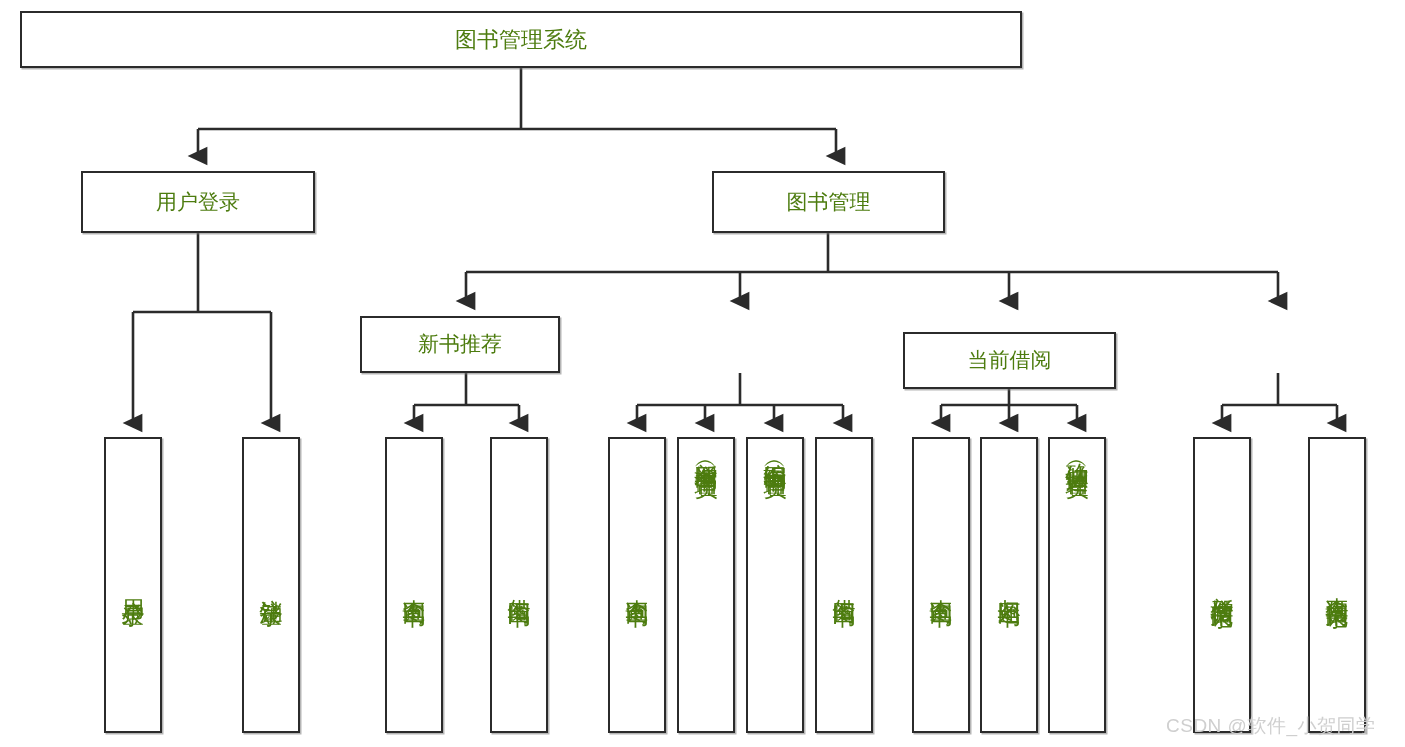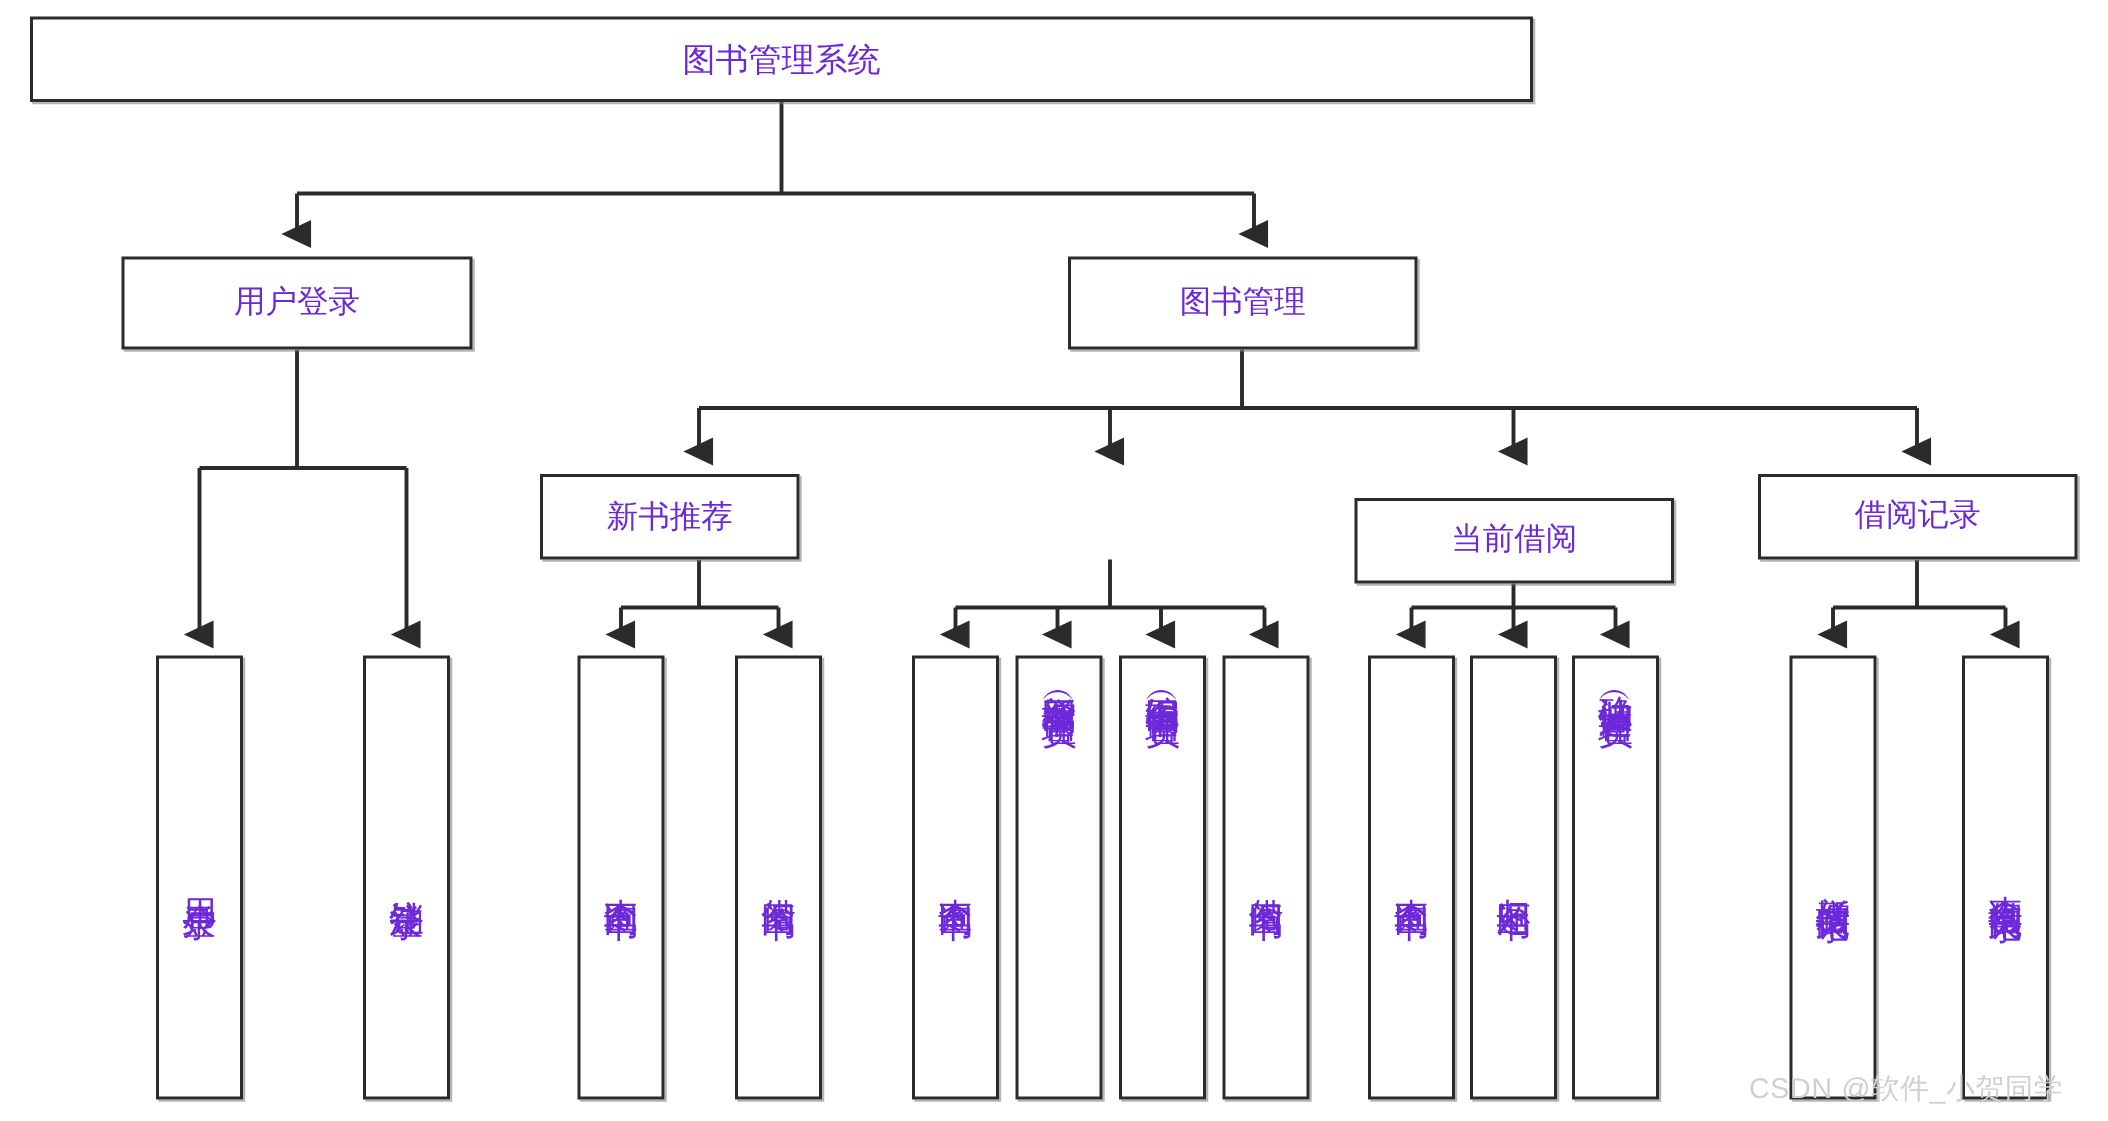--- a/index.html
+++ b/index.html
@@ -27,21 +27,21 @@
     box-sizing: border-box;
     background: #ffffff;
     border: 2.2px solid #2b2b2b;
     box-shadow: 1.5px 1.5px 0 0 rgba(120,120,120,0.55);
     display: flex;
     align-items: center;
     justify-content: center;
     z-index: 2;
   }
   .node .lbl {
-    color: #6d28d9;
+    color: #4d7c0f;
     line-height: 1.15;
     white-space: nowrap;
   }
   .node.h .lbl {
     font-size: 21px;
   }
   .node.root .lbl {
     font-size: 22px;
   }
   .node.v {
@@ -133,28 +133,25 @@
     <span class="lbl">图书管理系统</span>
   </div>
 
   <div class="node h" style="left:81px; top:171px; width:234px; height:62px;">
     <span class="lbl">用户登录</span>
   </div>
   <div class="node h" style="left:712px; top:171px; width:233px; height:62px;">
     <span class="lbl">图书管理</span>
   </div>
 
-  <div class="node h" style="left:360px; top:316px; width:173px; height:57px;font-family:Liberation Serif, serif;">
+  <div class="node h" style="left:360px; top:316px; width:200px; height:57px;">
     <span class="lbl">新书推荐</span>
   </div>
   <div class="node h" style="left:903px; top:332px; width:213px; height:57px;">
     <span class="lbl">当前借阅</span>
-  </div>
-  <div class="node h" style="left:1172px; top:316px; width:213px; height:57px;">
-    <span class="lbl">借阅记录</span>
   </div>
 
   <div class="node v mid" style="left:104px; top:437px; width:58px; height:296px;">
     <span class="lbl">用户登录</span>
   </div>
   <div class="node v mid" style="left:242px; top:437px; width:58px; height:296px;">
     <span class="lbl">注销登录</span>
   </div>
 
   <div class="node v mid" style="left:385px; top:437px; width:58px; height:296px;">

